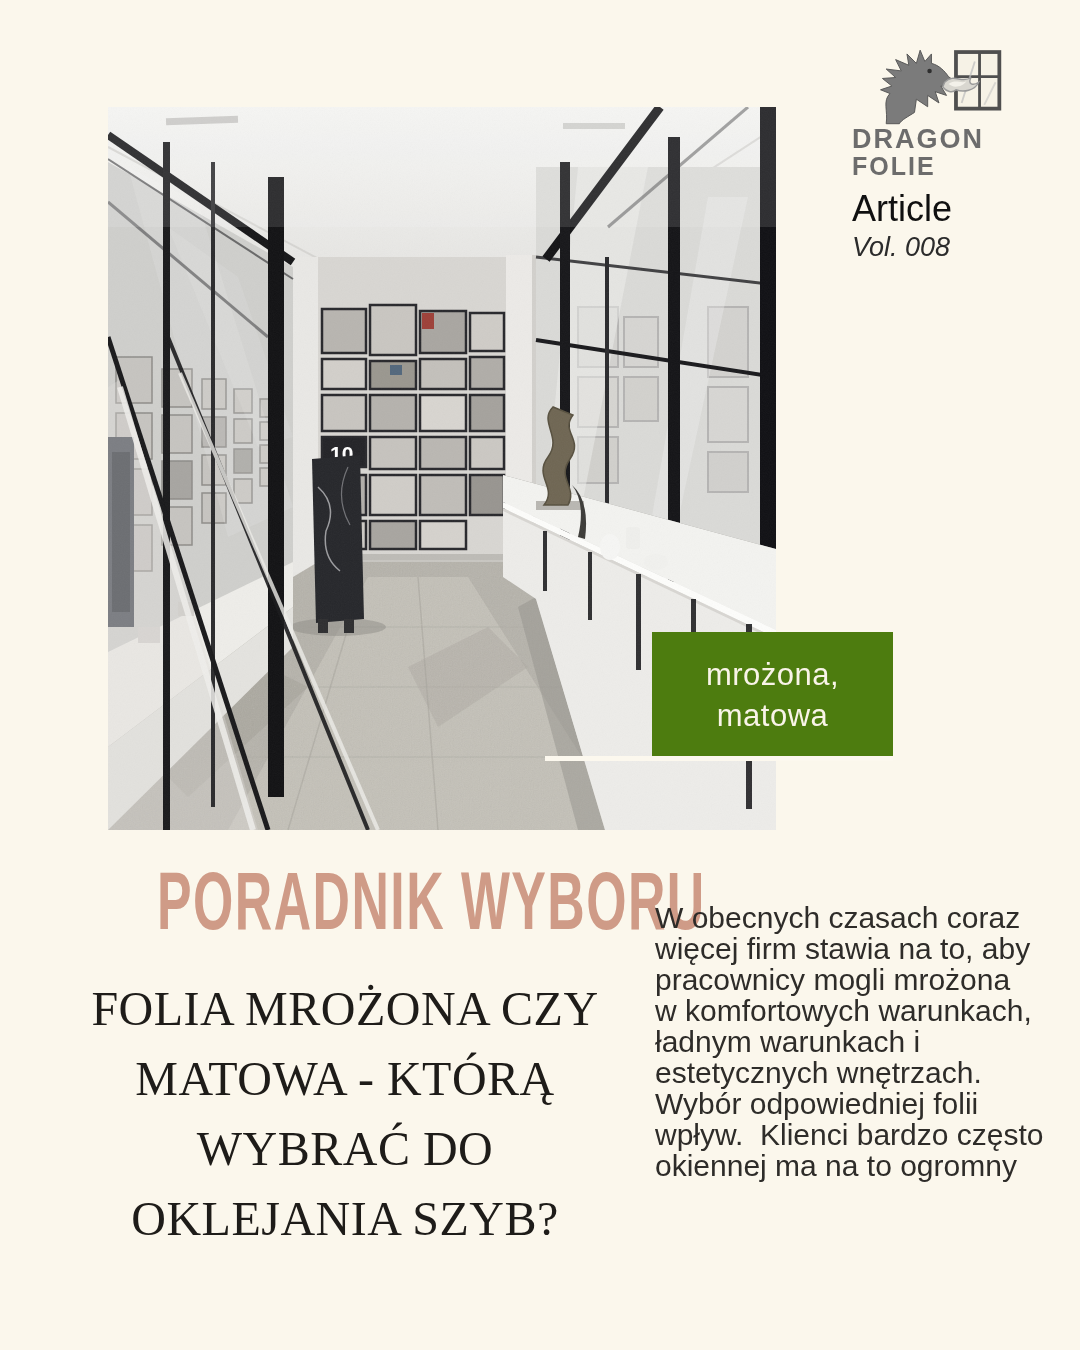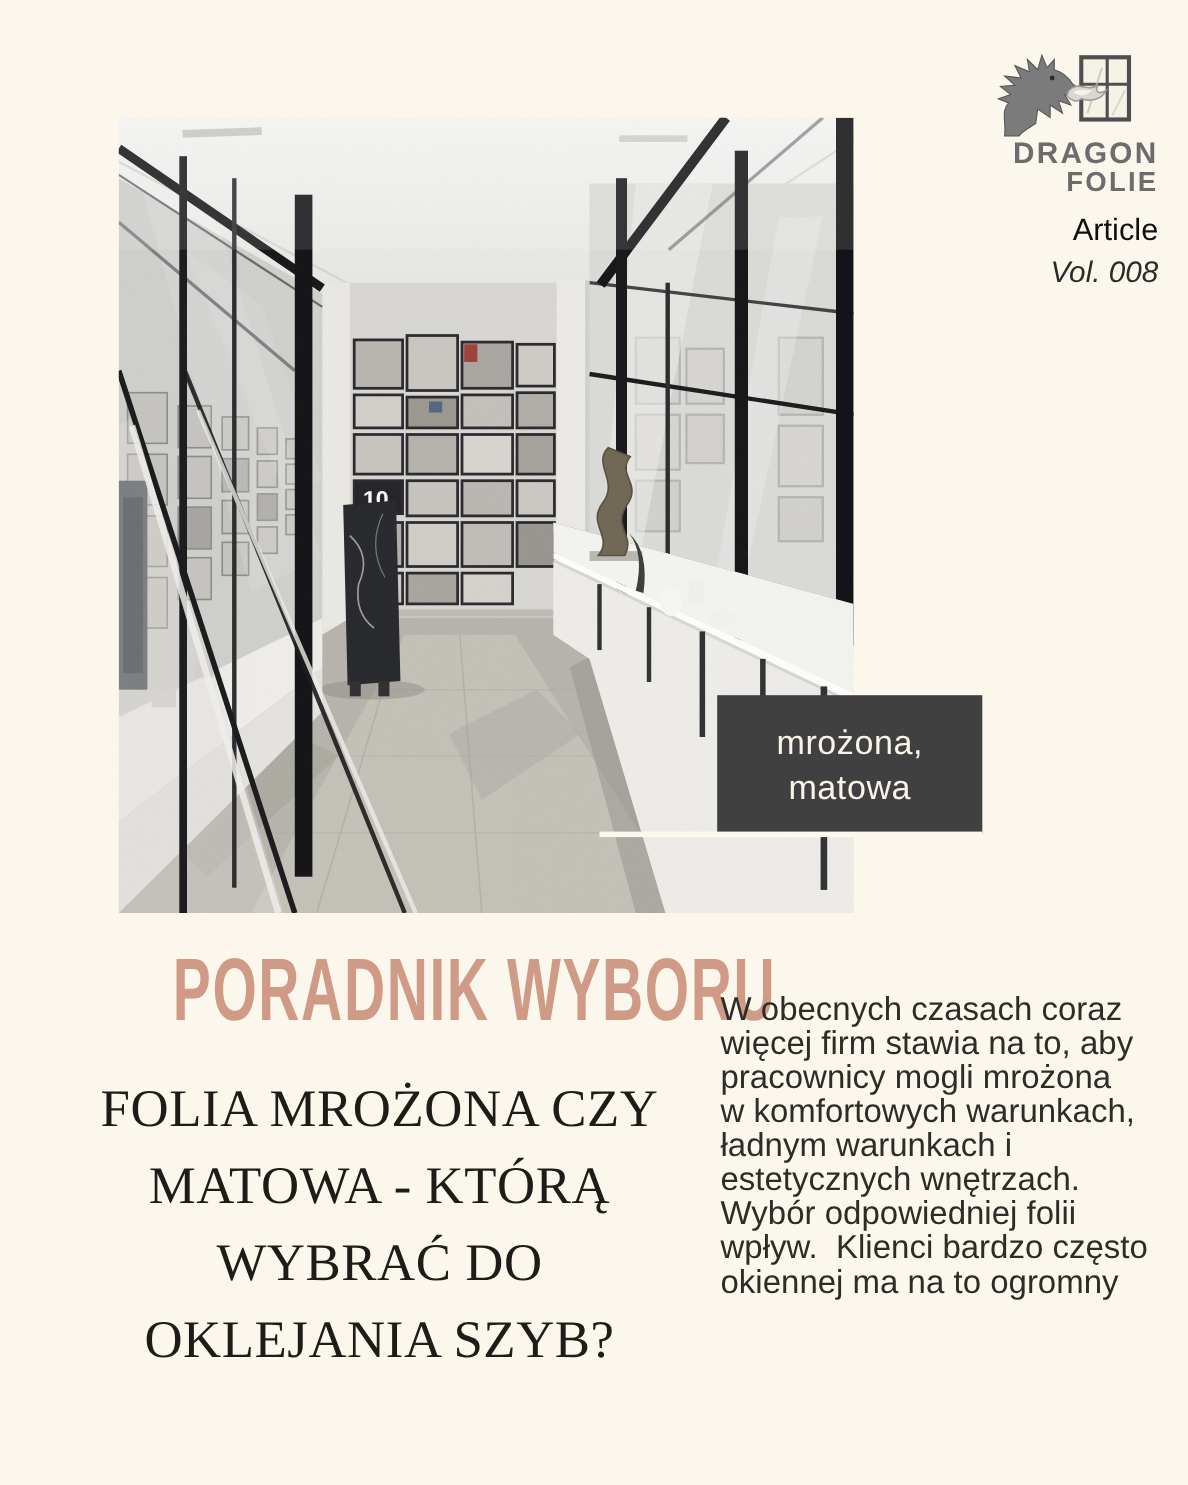--- a/index.html
+++ b/index.html
@@ -1,32 +1,32 @@
 <!DOCTYPE html>
 <html><head>
 <meta charset="utf-8">
 <style>
   html,body{margin:0;padding:0;}
   body{width:1080px;height:1350px;background:#fbf7ec;font-family:"Liberation Sans",sans-serif;}
   .canvas{position:relative;width:1080px;height:1350px;background:#fbf7ec;overflow:hidden;}
 
   
-  .logo-block{position:absolute;left:879px;top:46px;width:174px;text-align:right;}
+  .logo-block{position:absolute;left:852px;top:46px;width:174px;text-align:left;}
   .logo-svg{display:block;margin:0 auto;}
   .brand1{font-weight:bold;font-size:27px;line-height:27px;letter-spacing:2px;color:#6c6c6c;}
   .brand2{font-weight:bold;font-size:25px;line-height:26px;letter-spacing:2px;color:#6c6c6c;}
-  .article-label{font-size:28px;line-height:44px;color:#101010;margin-top:8px;}
+  .article-label{font-size:36px;line-height:44px;color:#101010;margin-top:8px;}
   .vol-label{font-style:italic;font-size:27px;line-height:32px;color:#2b2b2b;}
 
   
-  .photo{position:absolute;left:108px;top:107px;width:668px;height:723px;background:#fef9c3;z-index:1;}
+  .photo{position:absolute;left:108px;top:107px;width:668px;height:723px;background:#c2410c;z-index:1;}
   .photo svg{display:block;}
 
   
-  .badge{position:absolute;left:652px;top:632px;width:241px;height:126px;background:#404040;
+  .badge{position:absolute;left:652px;top:632px;width:241px;height:126px;background:#4d7c0f;
          display:flex;flex-direction:column;align-items:center;justify-content:center;z-index:2;}
   .badge div{font-size:31px;line-height:41px;color:#f9f4e8;letter-spacing:.5px;}
   .divider{position:absolute;left:545px;top:756px;width:348px;height:5px;background:#fcf8ee;z-index:3;}
 
   
   .kicker{position:absolute;left:84px;top:856px;width:522px;text-align:center;
           font-weight:bold;font-size:72px;line-height:80px;letter-spacing:2px;color:#cf9b87;
           transform:scale(.72,1.12);transform-origin:50% 0;white-space:nowrap;}
   .title{position:absolute;left:62px;top:974px;width:566px;text-align:center;
          font-family:"Liberation Serif","DejaVu Serif",serif;font-size:48px;line-height:70px;

